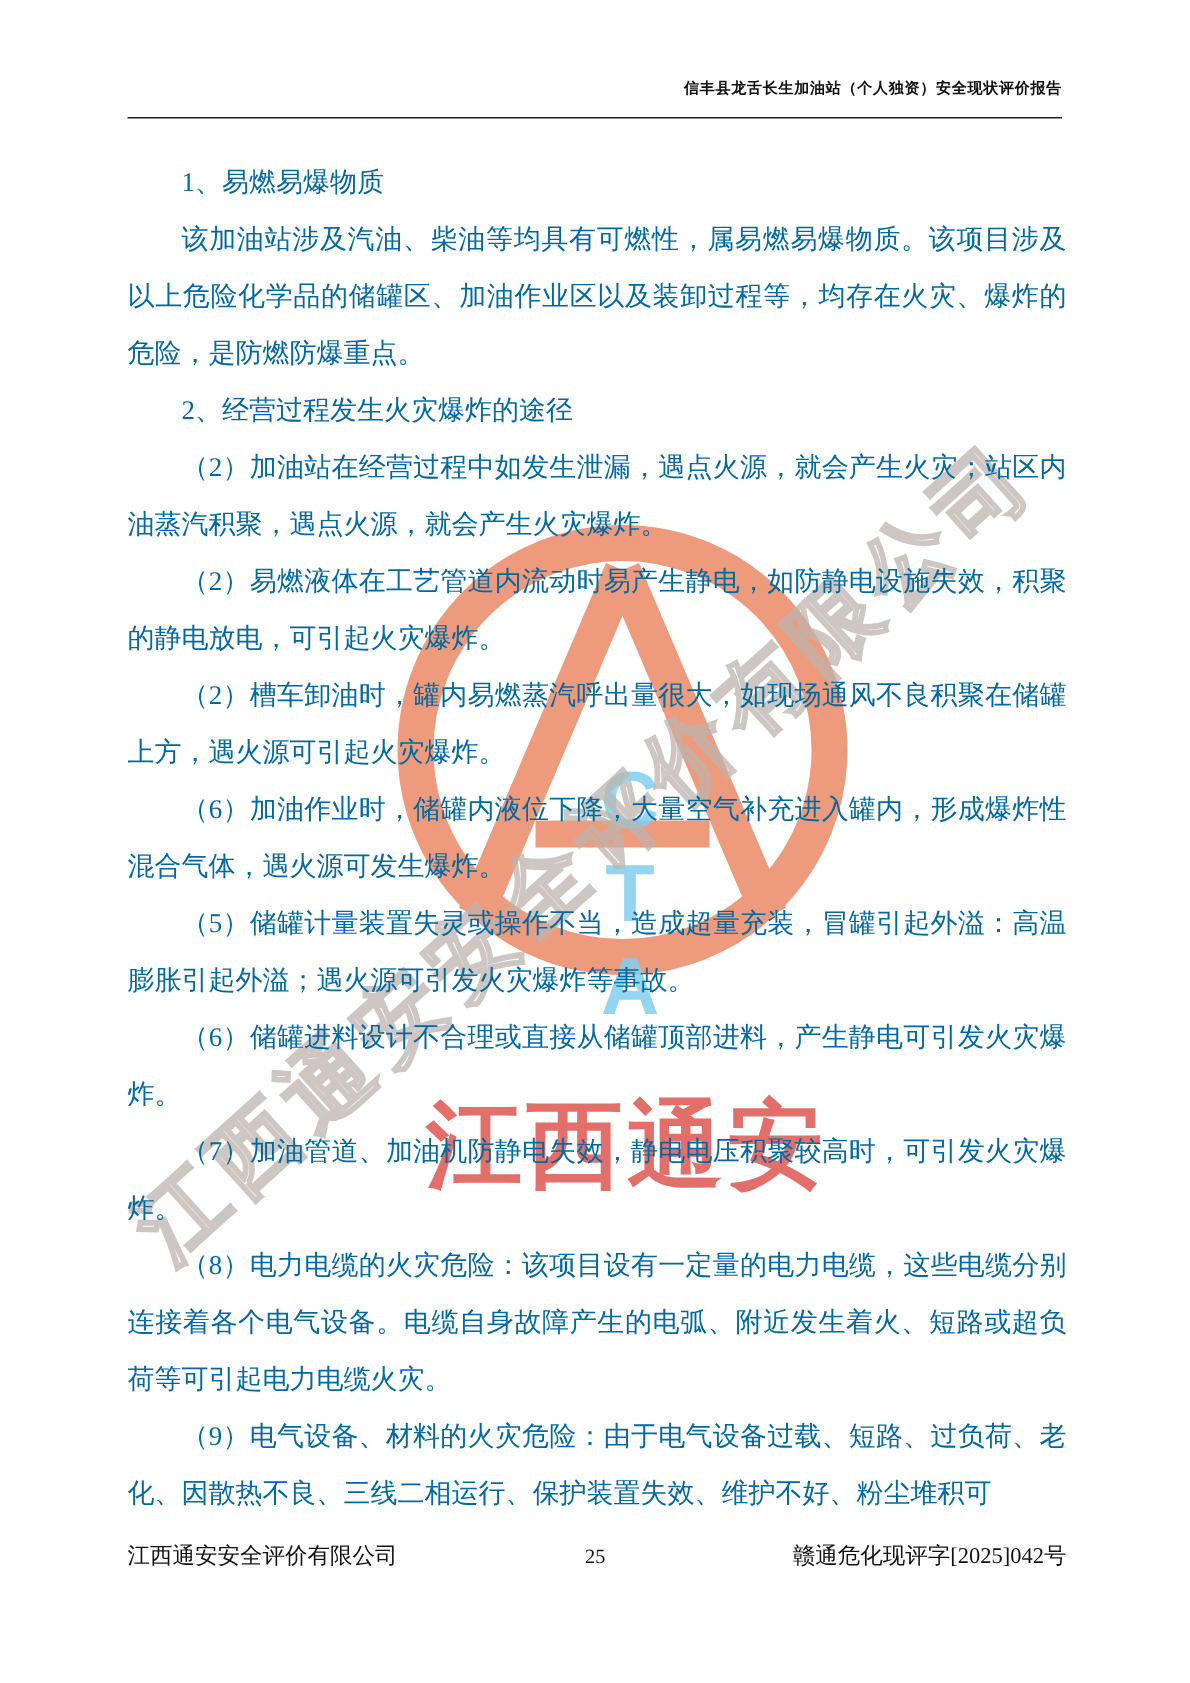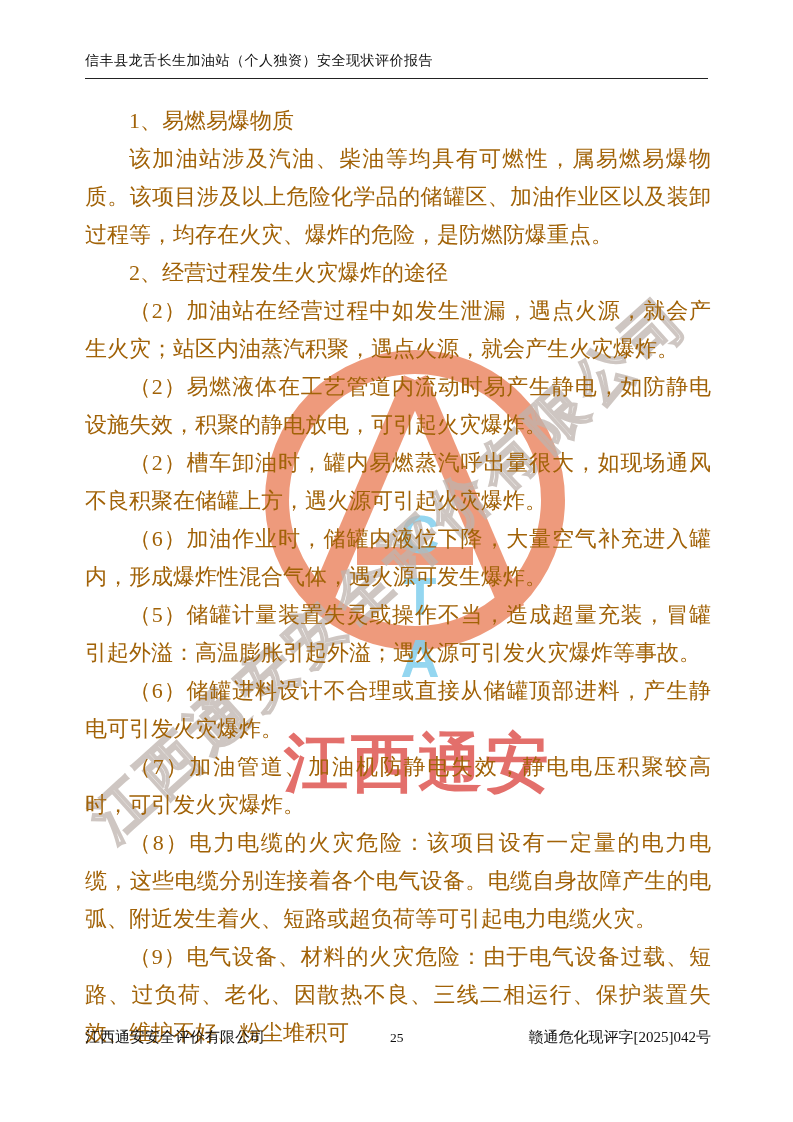--- a/index.html
+++ b/index.html
@@ -7,21 +7,21 @@
     position:relative;
     width:793px;height:1122px;
     background:#ffffff;
     overflow:hidden;
     font-family:"Liberation Serif","DejaVu Serif",serif;
     color:#1f1f1f;
   }
   
   .header{
     position:absolute;left:85px;top:52px;width:623px;
-    text-align:left;font-size:14px;letter-spacing:.5px;color:#111;
+    text-align:right;font-size:10px;letter-spacing:.5px;color:#111;font-weight:bold;
   }
   .header-rule{
     position:absolute;left:85px;top:78px;width:623px;height:0;
     border-top:1.6px solid #222;
   }
   
   .wm-layer{position:absolute;inset:0;z-index:0;}
   .wm-logo{position:absolute;left:253px;top:338px;width:324px;height:324px;opacity:.80;}
   .wm-logo *{stroke:var(--logo-color,#ea825c);}
   .wm-letters{
@@ -46,24 +46,24 @@
     -webkit-text-stroke:2px var(--diag-color,#beb4ae);
     opacity:.75;
   }
   
   .doc-body{
     position:relative;z-index:1;
     position:absolute;left:85px;top:102px;width:626px;
   }
   .doc-body p{
     margin:0;
-    font-size:22px;line-height:38px;
+    font-size:18px;line-height:38px;
     text-align:justify;text-justify:inter-ideograph;
     text-indent:2em;
-    color:#a16207;
+    color:#0369a1;
   }
   
   .footer{
     position:absolute;left:85px;top:1028px;width:626px;z-index:1;
     font-size:15px;color:#111;
     display:flex;justify-content:space-between;align-items:baseline;
   }
   .footer .page-num{font-size:13.5px;}
 </style>
 </head>

